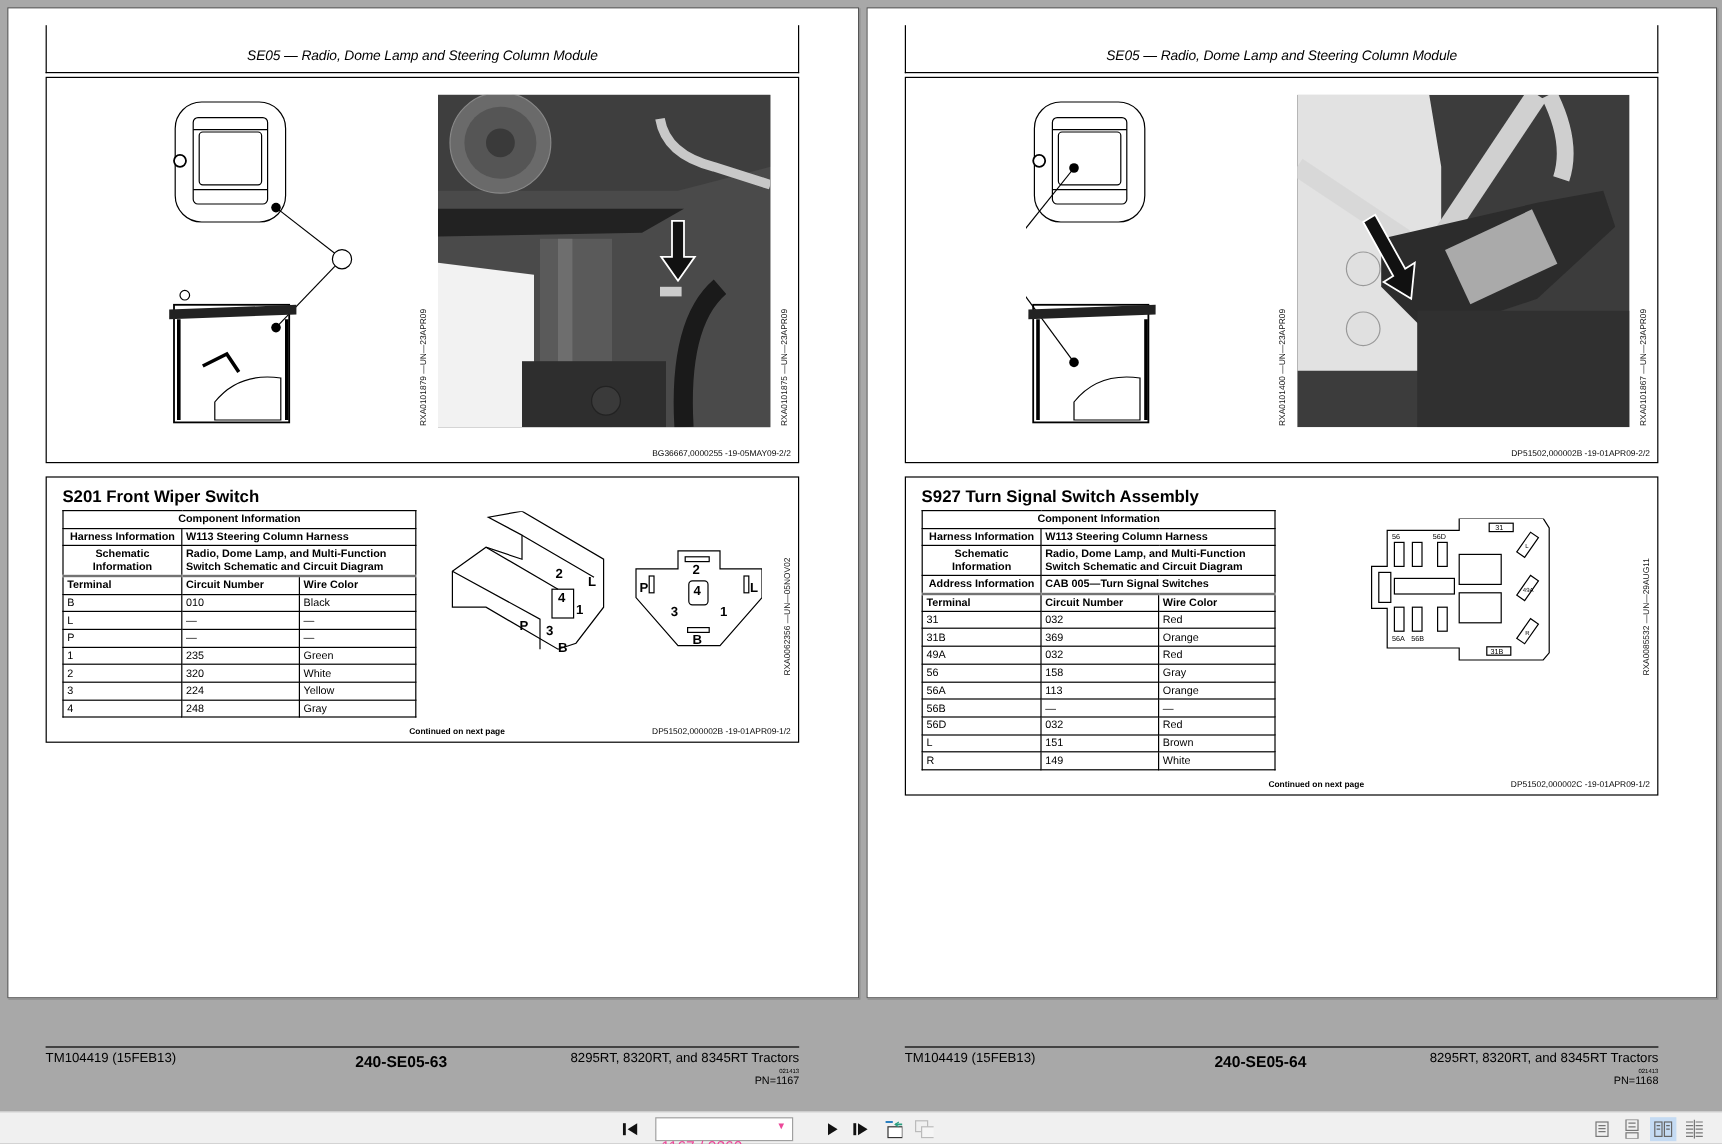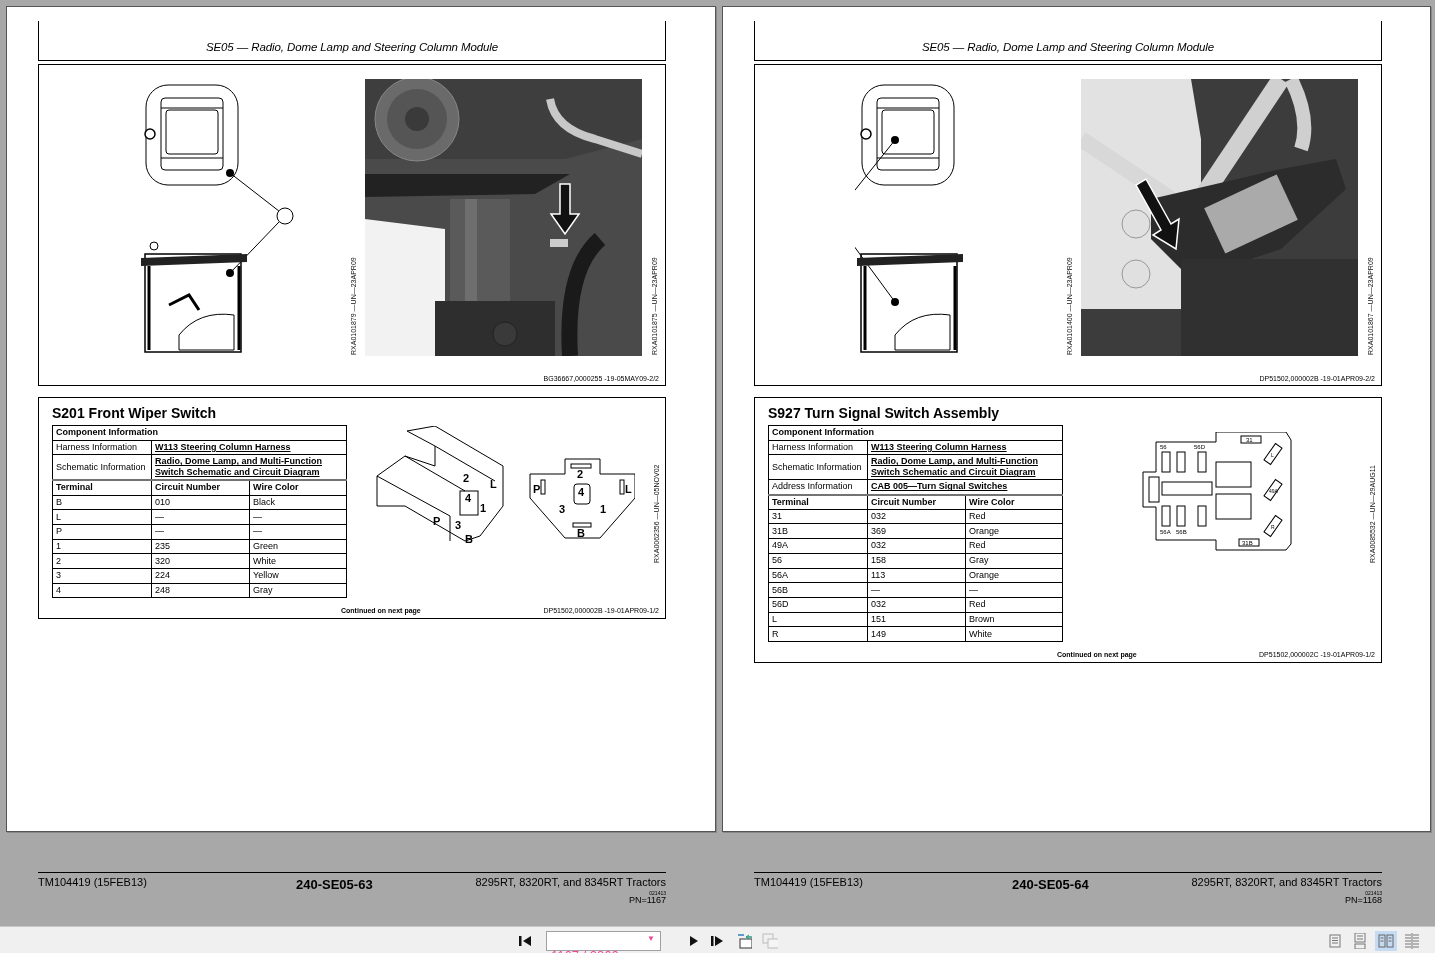--- a/index.html
+++ b/index.html
@@ -12,23 +12,23 @@
 .hdr span{position:absolute;left:0;right:0;top:20px;text-align:center;font-size:11.5px;font-style:italic;letter-spacing:-0.1px}
 .figbox{position:absolute;left:31px;top:57px;width:628px;height:322px;border:1px solid #000}
 .dwg{position:absolute;left:100px;top:15px;width:170px;height:280px}
 .photo{position:absolute;left:326px;top:14px;width:277px;height:277px;background:#3a3a3a;overflow:hidden}
 .vcode{position:absolute;font-size:7px;transform:rotate(-90deg);transform-origin:left top;white-space:nowrap;color:#111}
 .figref{position:absolute;right:6px;bottom:3px;font-size:7px}
 .secbox{position:absolute;left:31px;top:390px;width:628px;border:1px solid #000}
 .sectitle{position:absolute;left:13px;top:7px;font-size:14px;font-weight:bold}
 table.ci{position:absolute;left:13px;top:27px;border-collapse:collapse;font-size:9px;width:295px}
 table.ci td{border:1px solid #000;padding:1px 3px;height:14.7px;line-height:11px;vertical-align:middle}
-table.ci td.hd{font-weight:bold;}
-table.ci td.lb{font-weight:normal;width:99px}
-table.ci td.lk{font-weight:bold;text-decoration:underline}
+table.ci td.hd{font-weight:bold;text-align:center}
+table.ci td.lb{font-weight:bold;text-align:center;width:99px}
+table.ci td.lk{font-weight:bold;}
 table.ci tr.colhead td{font-weight:bold;border-top:2px solid #737373}
 table.ci td.c1{width:99px}
 table.ci td.c2{width:98px}
 .cont{position:absolute;left:302px;font-size:7px;font-weight:bold}
 .ref2{position:absolute;right:6px;font-size:7px}
 .ftr{position:absolute;left:31px;top:865px;width:628px;border-top:1.5px solid #000}
 .ftr .l{position:absolute;left:0;top:3px;font-size:11px}
 .ftr .c{position:absolute;left:258px;top:4px;font-size:13px;font-weight:bold}
 .ftr .r{position:absolute;right:0;top:3px;font-size:11px}
 .ftr .tiny{position:absolute;right:0;top:17px;font-size:5px}

